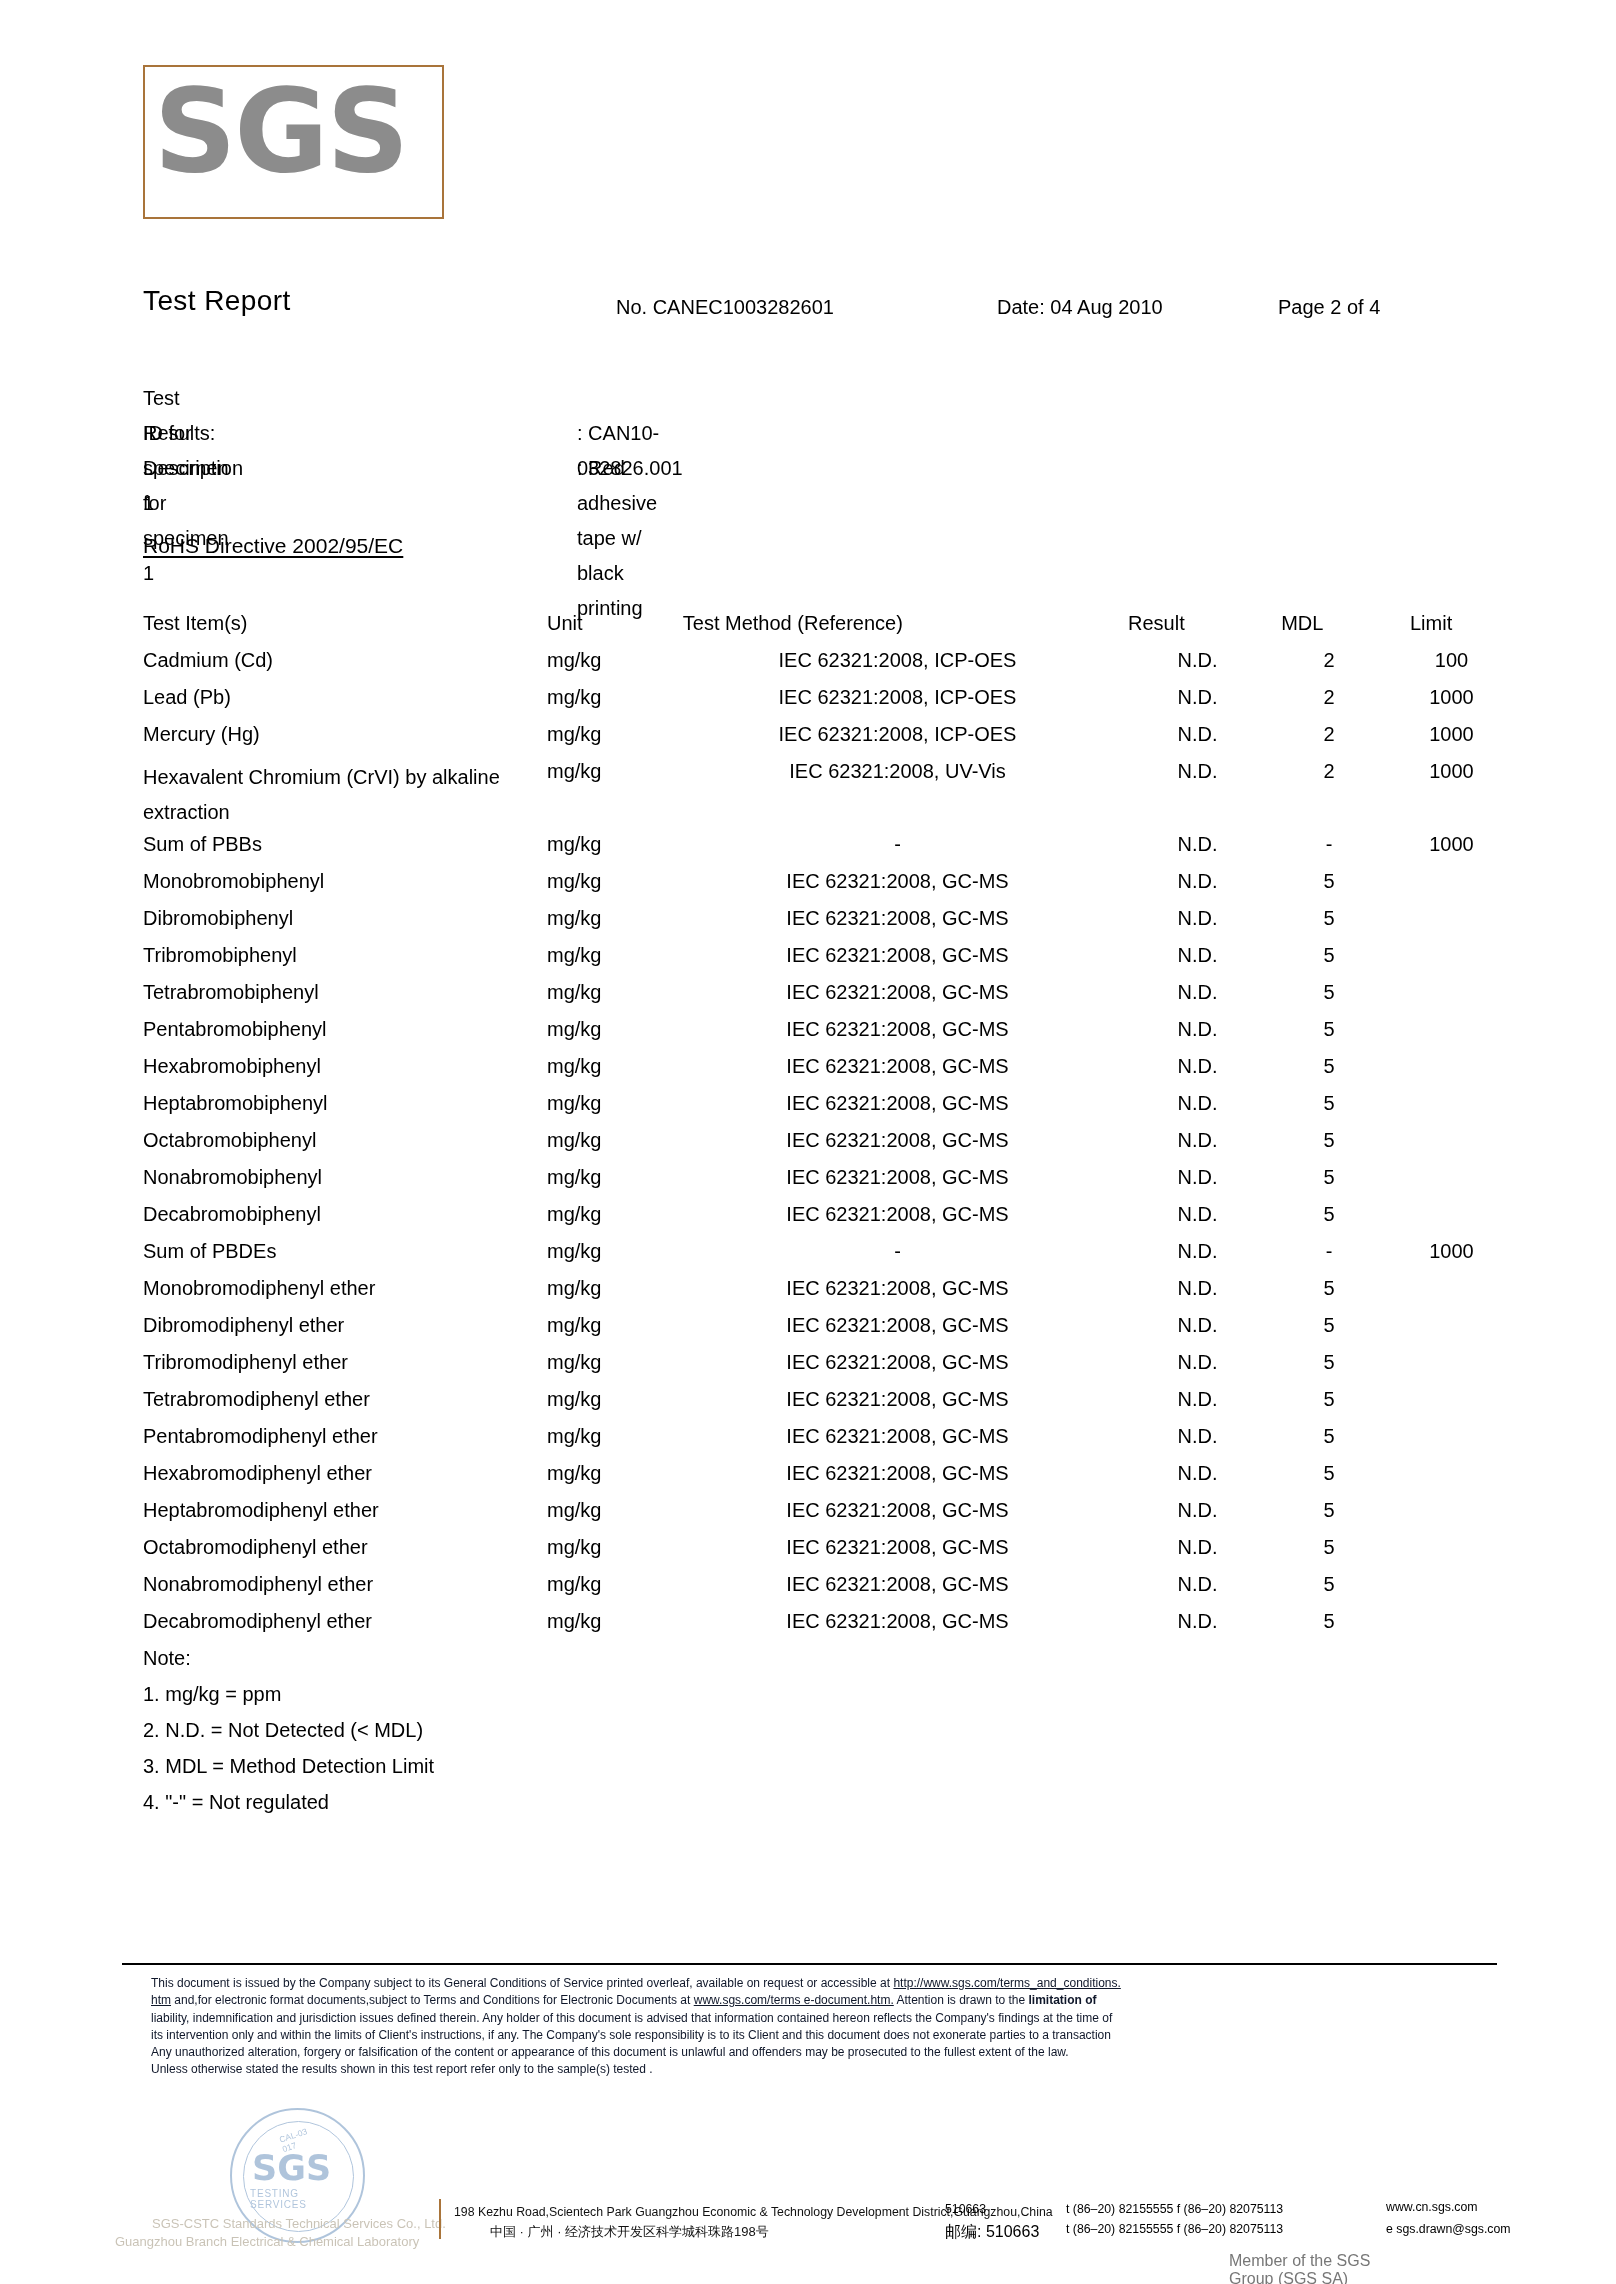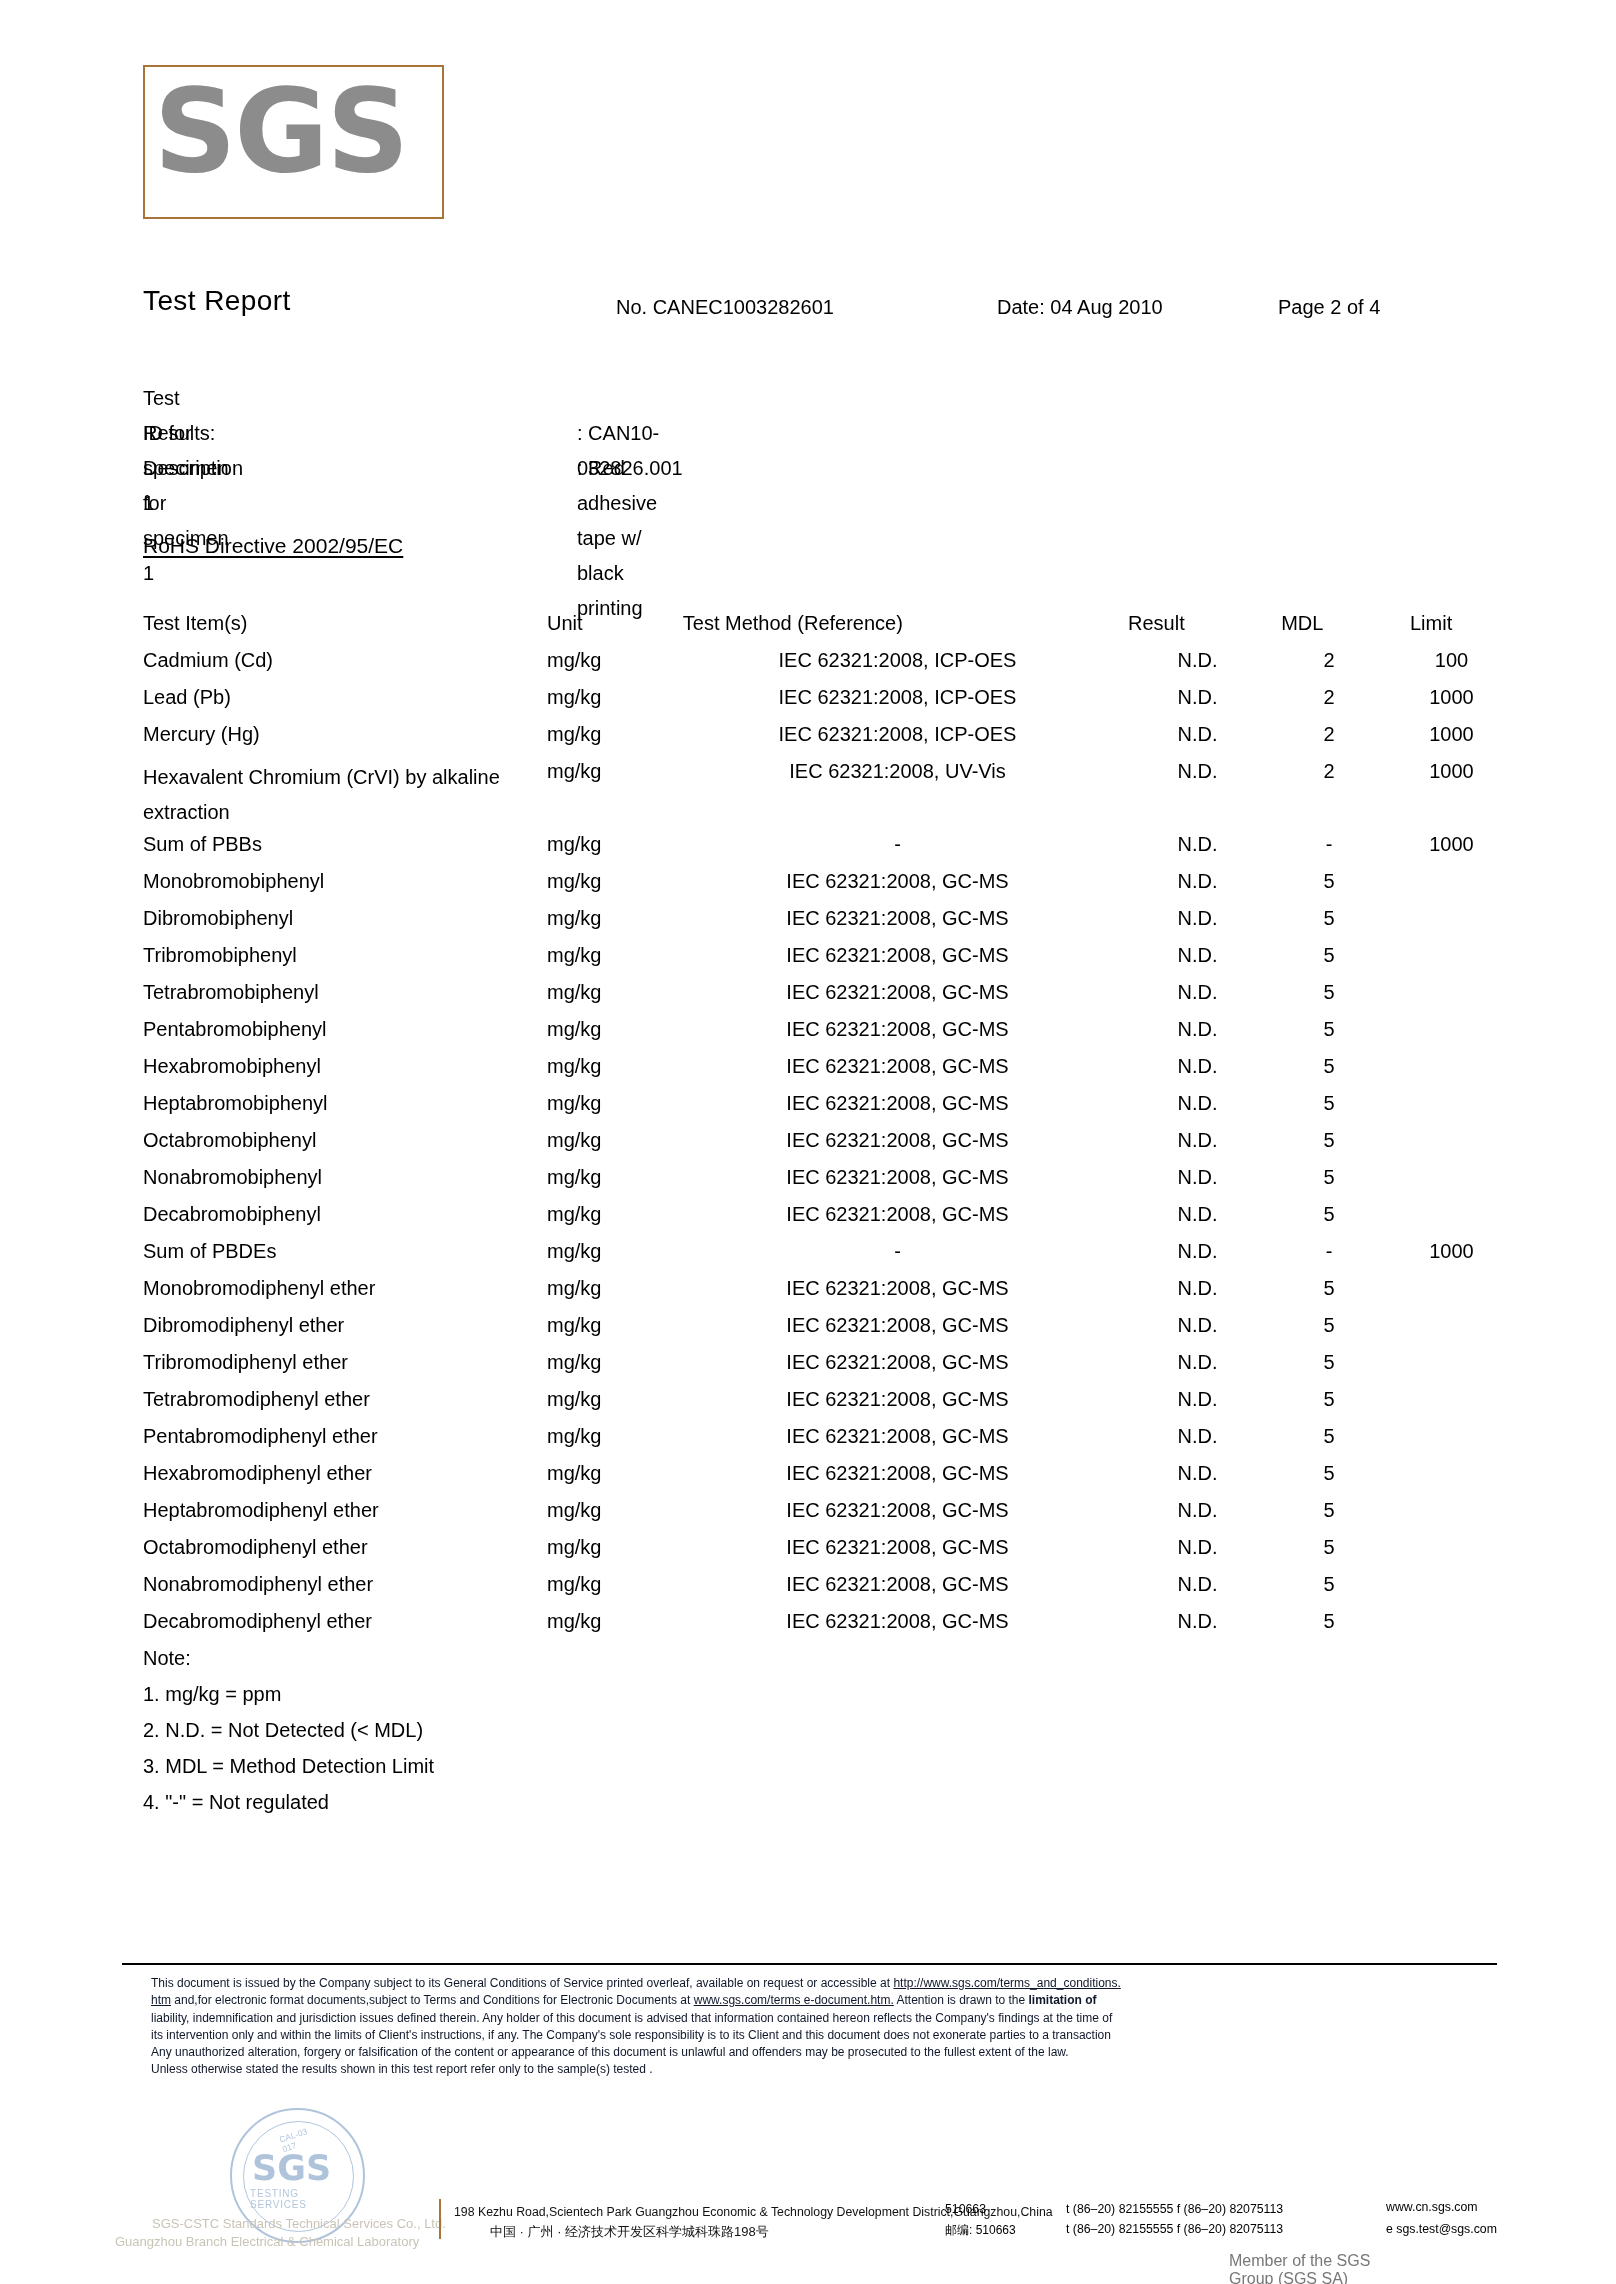--- a/index.html
+++ b/index.html
@@ -253,21 +253,21 @@
   }
   .addr .cn { font-size: 13px; margin-left: 36px; }
   .zip1 {
     position: absolute;
     left: 945px; top: 2202px;
     font-size: 12.3px;
   }
   .zip2 {
     position: absolute;
     left: 945px; top: 2222px;
-    font-size: 12px;
+    font-size: 16px;
   }
   .tel1 {
     position: absolute;
     left: 1066px; top: 2202px;
     font-size: 12.3px;
     white-space: nowrap;
   }
   .tel2 {
     position: absolute;
     left: 1066px; top: 2222px;
@@ -594,17 +594,17 @@
 
   <div class="addr">
     <div>198 Kezhu Road,Scientech Park Guangzhou Economic &amp; Technology Development District,Guangzhou,China</div>
     <div class="cn">中国 · 广州 · 经济技术开发区科学城科珠路198号</div>
   </div>
   <div class="zip1">510663</div>
   <div class="zip2">邮编: 510663</div>
   <div class="tel1">t (86–20) 82155555   f (86–20) 82075113</div>
   <div class="tel2">t (86–20) 82155555   f (86–20) 82075113</div>
   <div class="web1">www.cn.sgs.com</div>
-  <div class="web2">e  sgs.test@sgs.com</div>
+  <div class="web2">e  sgs.drawn@sgs.com</div>
 
   <div class="member">Member of the SGS Group (SGS SA)</div>
 </div>
 
 
 </body></html>

